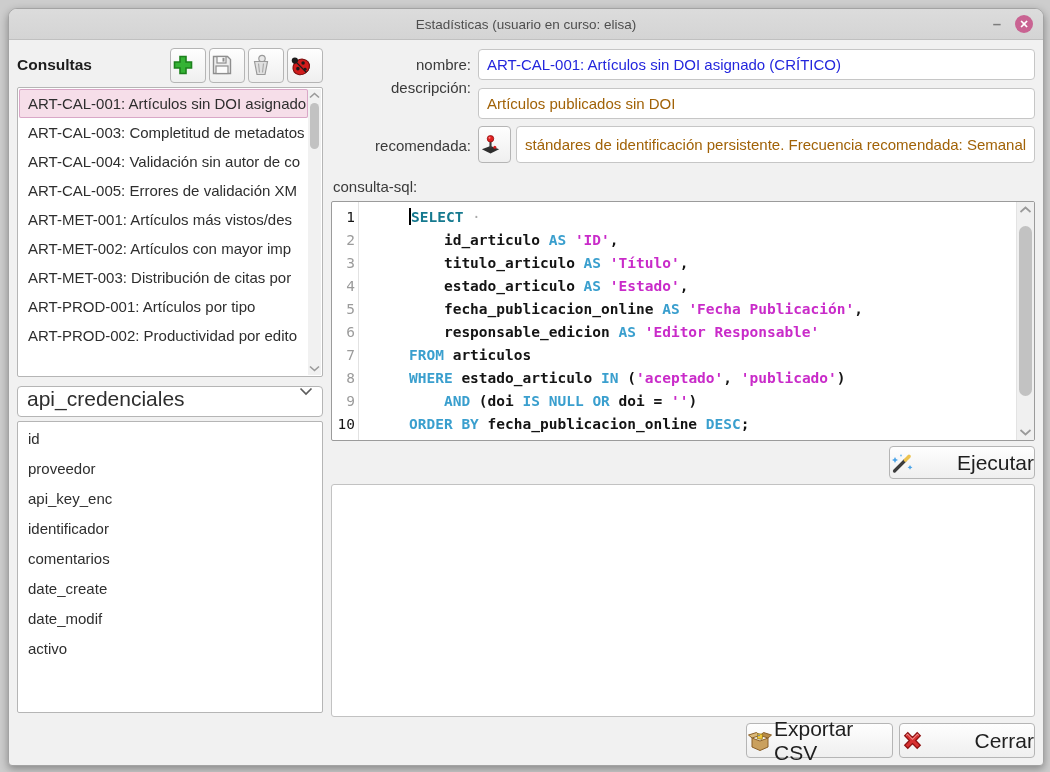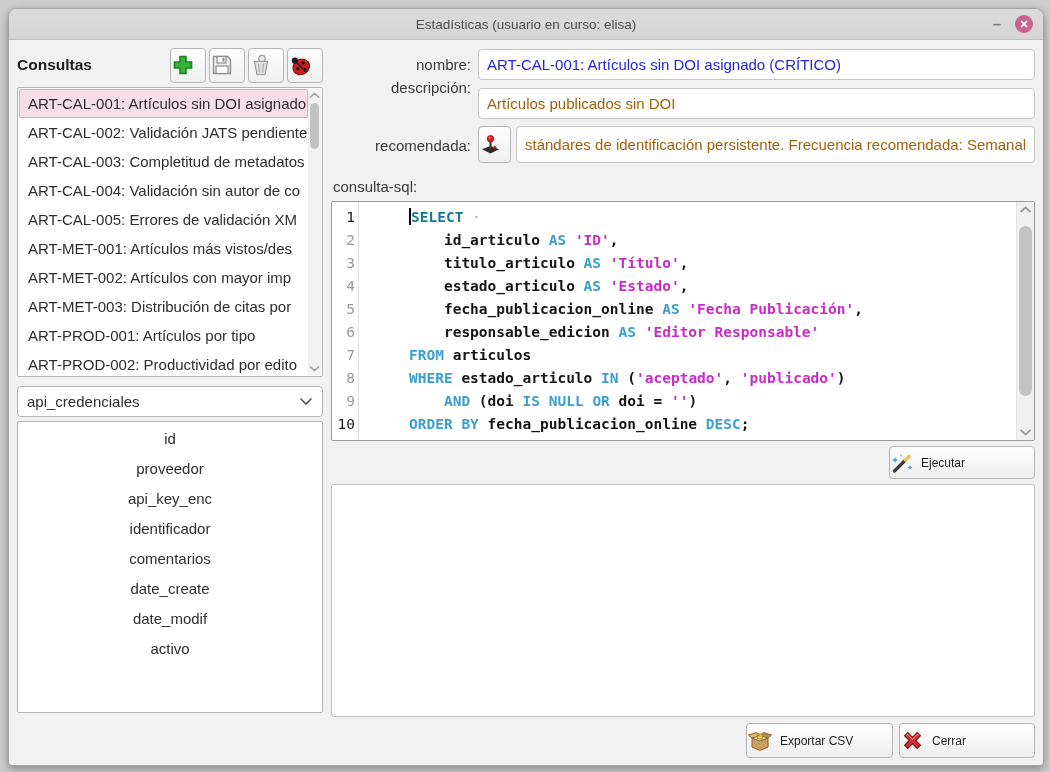--- a/index.html
+++ b/index.html
@@ -28,22 +28,22 @@
   .min-btn{color:#7c7c7c;font-size:15px;font-weight:bold;line-height:10px;cursor:default;}
   .close-btn{
     width:18px;height:18px;border-radius:50%;background:#c96392;
     color:#fff;font-size:11px;font-weight:bold;
     display:flex;align-items:center;justify-content:center;
   }
   
   .btn{
     background:linear-gradient(#fefefe,#efefef);
     border:1px solid #b5b5b5;border-radius:4px;
-    display:flex;align-items:center;justify-content:flex-start;gap:7px;
-    font-size:12px;color:#1f1f1f;box-sizing:border-box;
+    display:flex;align-items:center;justify-content:space-between;gap:1px;
+    font-size:21px;color:#1f1f1f;box-sizing:border-box;
   }
   .listbox{
     position:absolute;background:#fff;border:1px solid #b5b5b5;border-radius:2px;
     box-sizing:border-box;overflow:hidden;
   }
   .list-item{
     height:29px;line-height:29px;padding:0 9px;font-size:15px;color:#2e2e2e;
     white-space:nowrap;overflow:hidden;
   }
   .fields .list-item{height:30px;line-height:30px;}
@@ -71,21 +71,21 @@
   .tool-btn{width:36px;height:35px;}
   
   .vscroll{position:absolute;top:1px;bottom:1px;right:1px;background:#f1f1f1;}
   .vscroll .thumb{position:absolute;left:2px;right:2px;background:#c2c2c2;border-radius:7px;}
   .vscroll .arr{position:absolute;left:0;right:0;text-align:center;color:#8d8d8d;}
   .arr svg{display:block;margin:0 auto;}
   
   .combo{
     position:absolute;left:8px;top:377px;width:306px;height:31px;
     background:#fff;border:1px solid #b5b5b5;border-radius:4px;box-sizing:border-box;
-    display:flex;align-items:center;padding:0 9px;font-size:15px;color:#2e2e2e;
+    display:flex;align-items:flex-start;padding:0 9px;font-size:21px;color:#2e2e2e;
   }
   .combo .chev{margin-left:auto;}
   
   .sql-label{position:absolute;left:324px;top:169px;font-size:15px;color:#3a3a3a;}
   .sql-editor{
     position:absolute;left:322px;top:192px;width:704px;height:240px;
     background:#fff;border:1px solid #9b9b9b;border-radius:2px;box-sizing:border-box;
     display:flex;overflow:hidden;
   }
   .sql-gutter{
@@ -171,21 +171,20 @@
               <circle cx="16.5" cy="15.5" r="1.4" fill="#1c1c1c"></circle>
             </svg>
         </span>
       </div>
     </div>
   </div>
 
   <div class="listbox" style="left:8px;top:78px;width:306px;height:290px;">
     <div style="position:absolute;inset:1px 14px 1px 1px;">
         <div class="list-item selected">ART-CAL-001: Artículos sin DOI asignado (CRÍTICO)</div>
-        <div class="list-item">ART-CAL-002: Validación JATS pendiente</div>
         <div class="list-item">ART-CAL-003: Completitud de metadatos</div>
         <div class="list-item">ART-CAL-004: Validación sin autor de co</div>
         <div class="list-item">ART-CAL-005: Errores de validación XM</div>
         <div class="list-item">ART-MET-001: Artículos más vistos/des</div>
         <div class="list-item">ART-MET-002: Artículos con mayor imp</div>
         <div class="list-item">ART-MET-003: Distribución de citas por</div>
         <div class="list-item">ART-PROD-001: Artículos por tipo</div>
         <div class="list-item">ART-PROD-002: Productividad por edito</div>
       </div>
     <div class="vscroll" style="width:13px;">
@@ -206,21 +205,21 @@
   <div class="combo">
     <span>api_credenciales</span>
     <span class="chev icon">
       <svg width="14" height="9" viewBox="0 0 14 9">
           <path d="M1.5 1.5 L7 7 L12.5 1.5" fill="none" stroke="#5c5c5c" stroke-width="1.7"></path>
         </svg>
     </span>
   </div>
 
   <div class="listbox fields" style="left:8px;top:412px;width:306px;height:292px;">
-    <div style="position:absolute;inset:2px 1px 1px 1px;text-align:center;">
+    <div style="position:absolute;inset:2px 1px 1px 1px;">
         <div class="list-item">id</div>
         <div class="list-item">proveedor</div>
         <div class="list-item">api_key_enc</div>
         <div class="list-item">identificador</div>
         <div class="list-item">comentarios</div>
         <div class="list-item">date_create</div>
         <div class="list-item">date_modif</div>
         <div class="list-item">activo</div>
       </div>
   </div>

